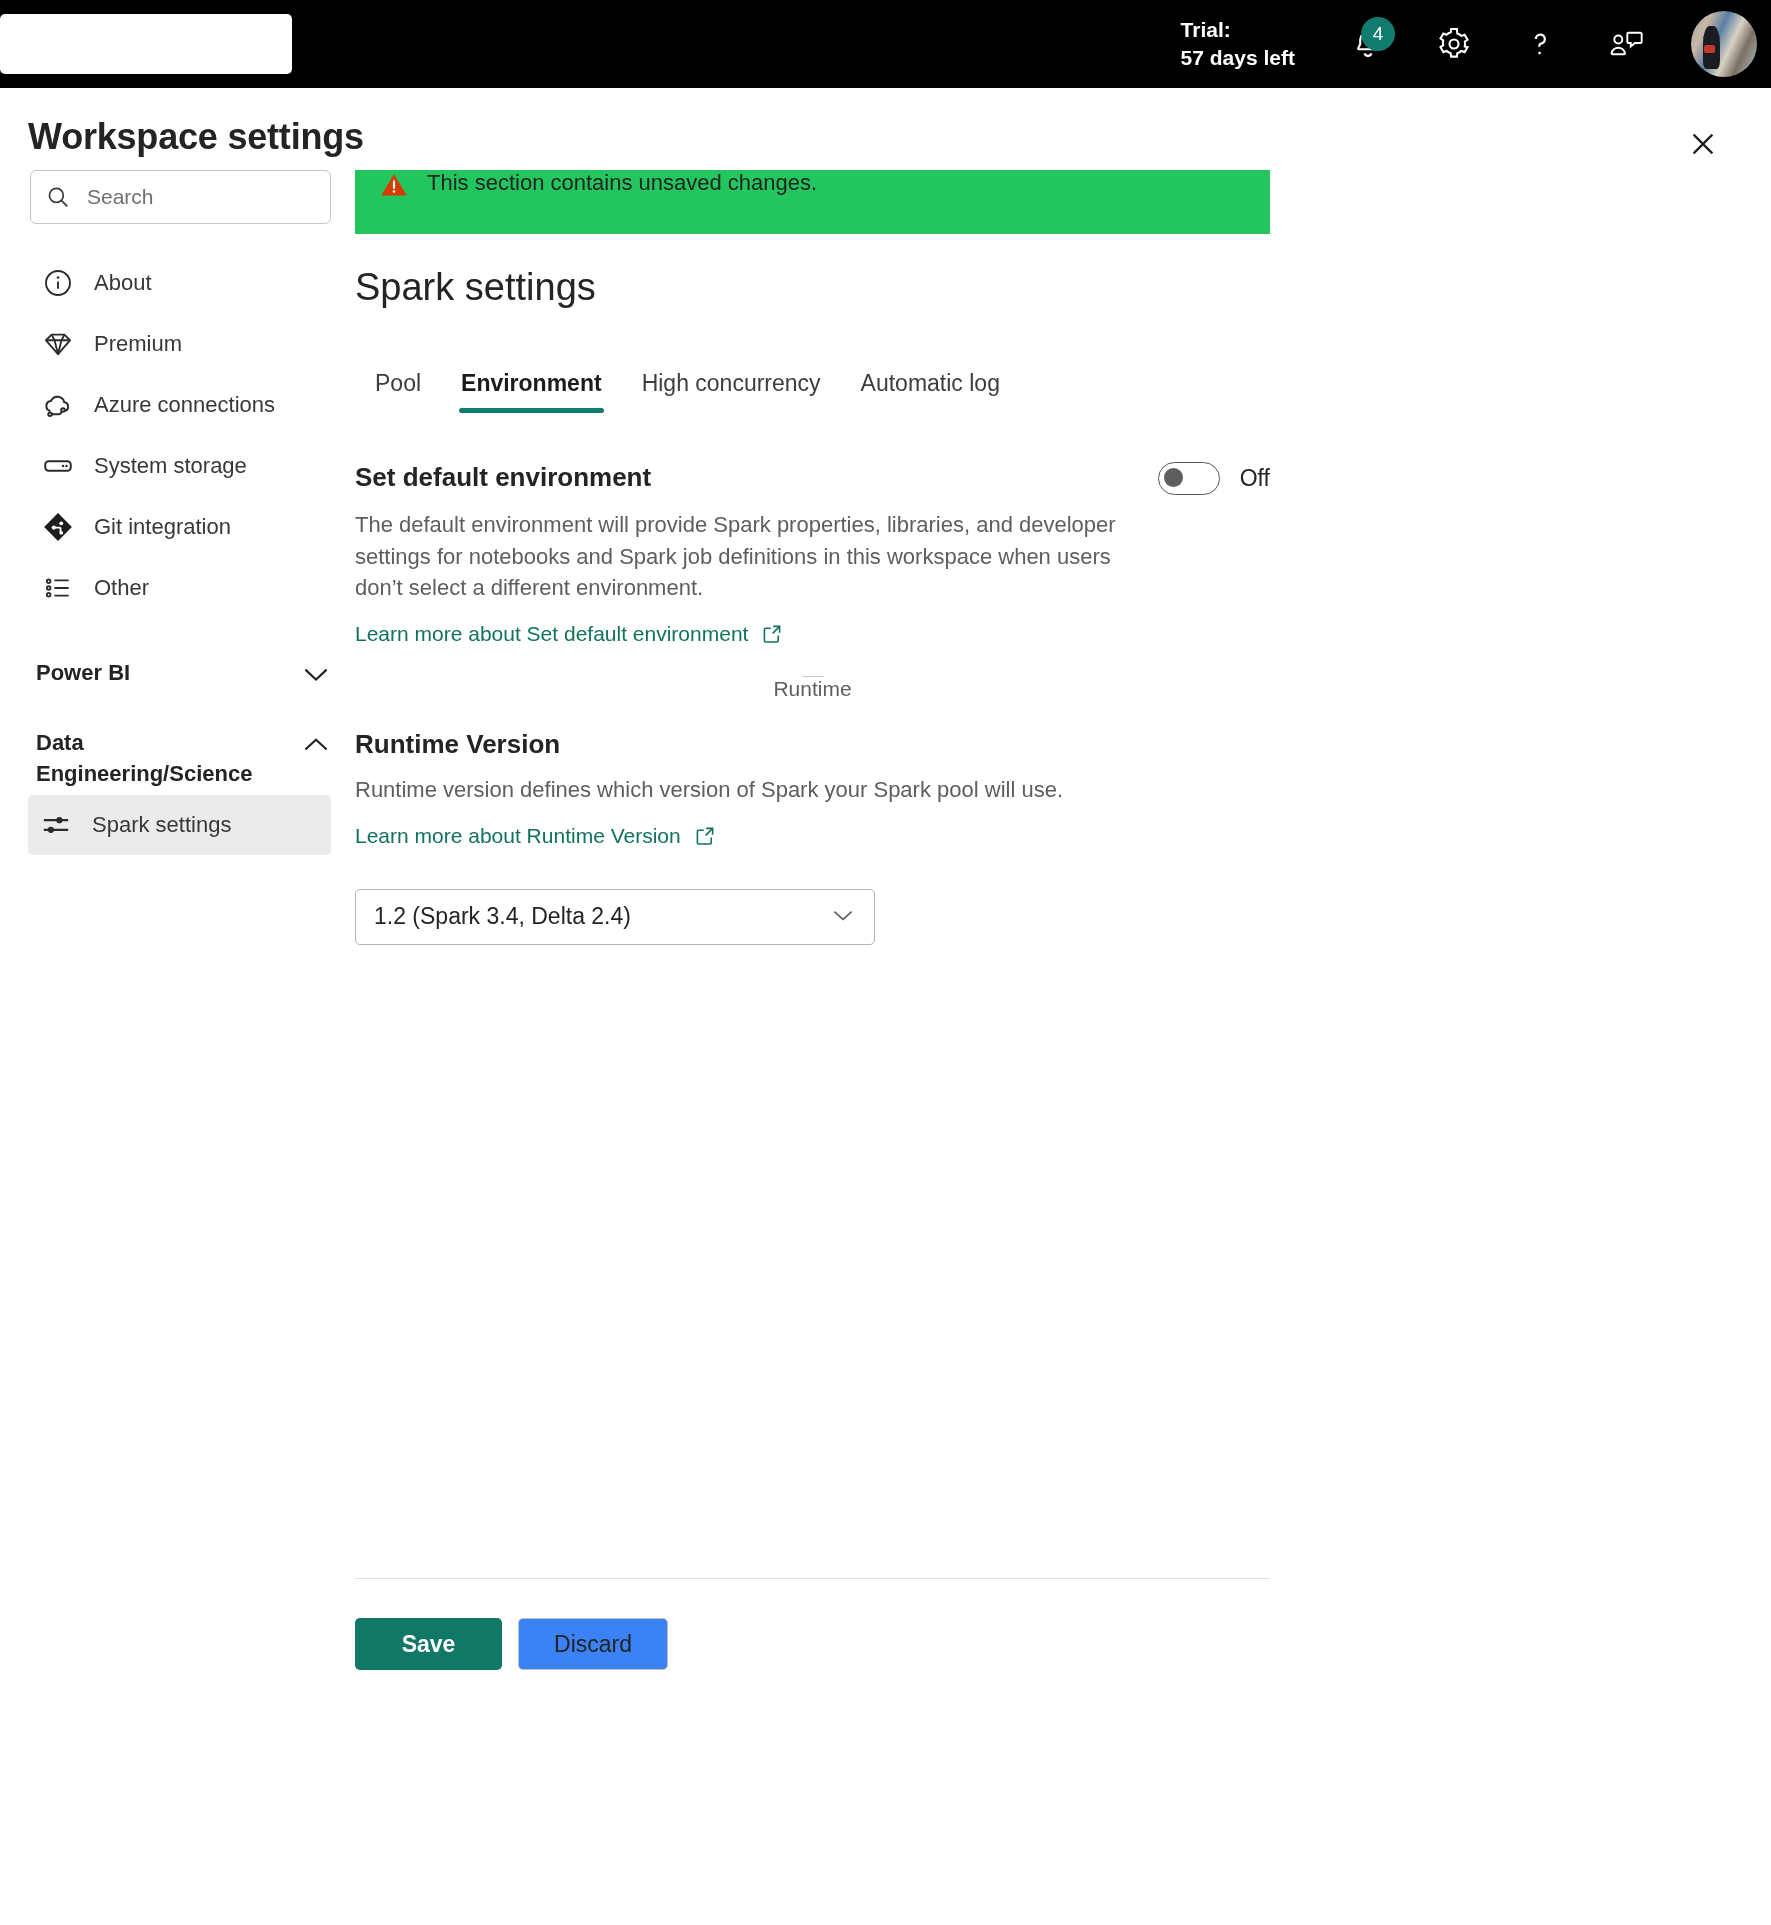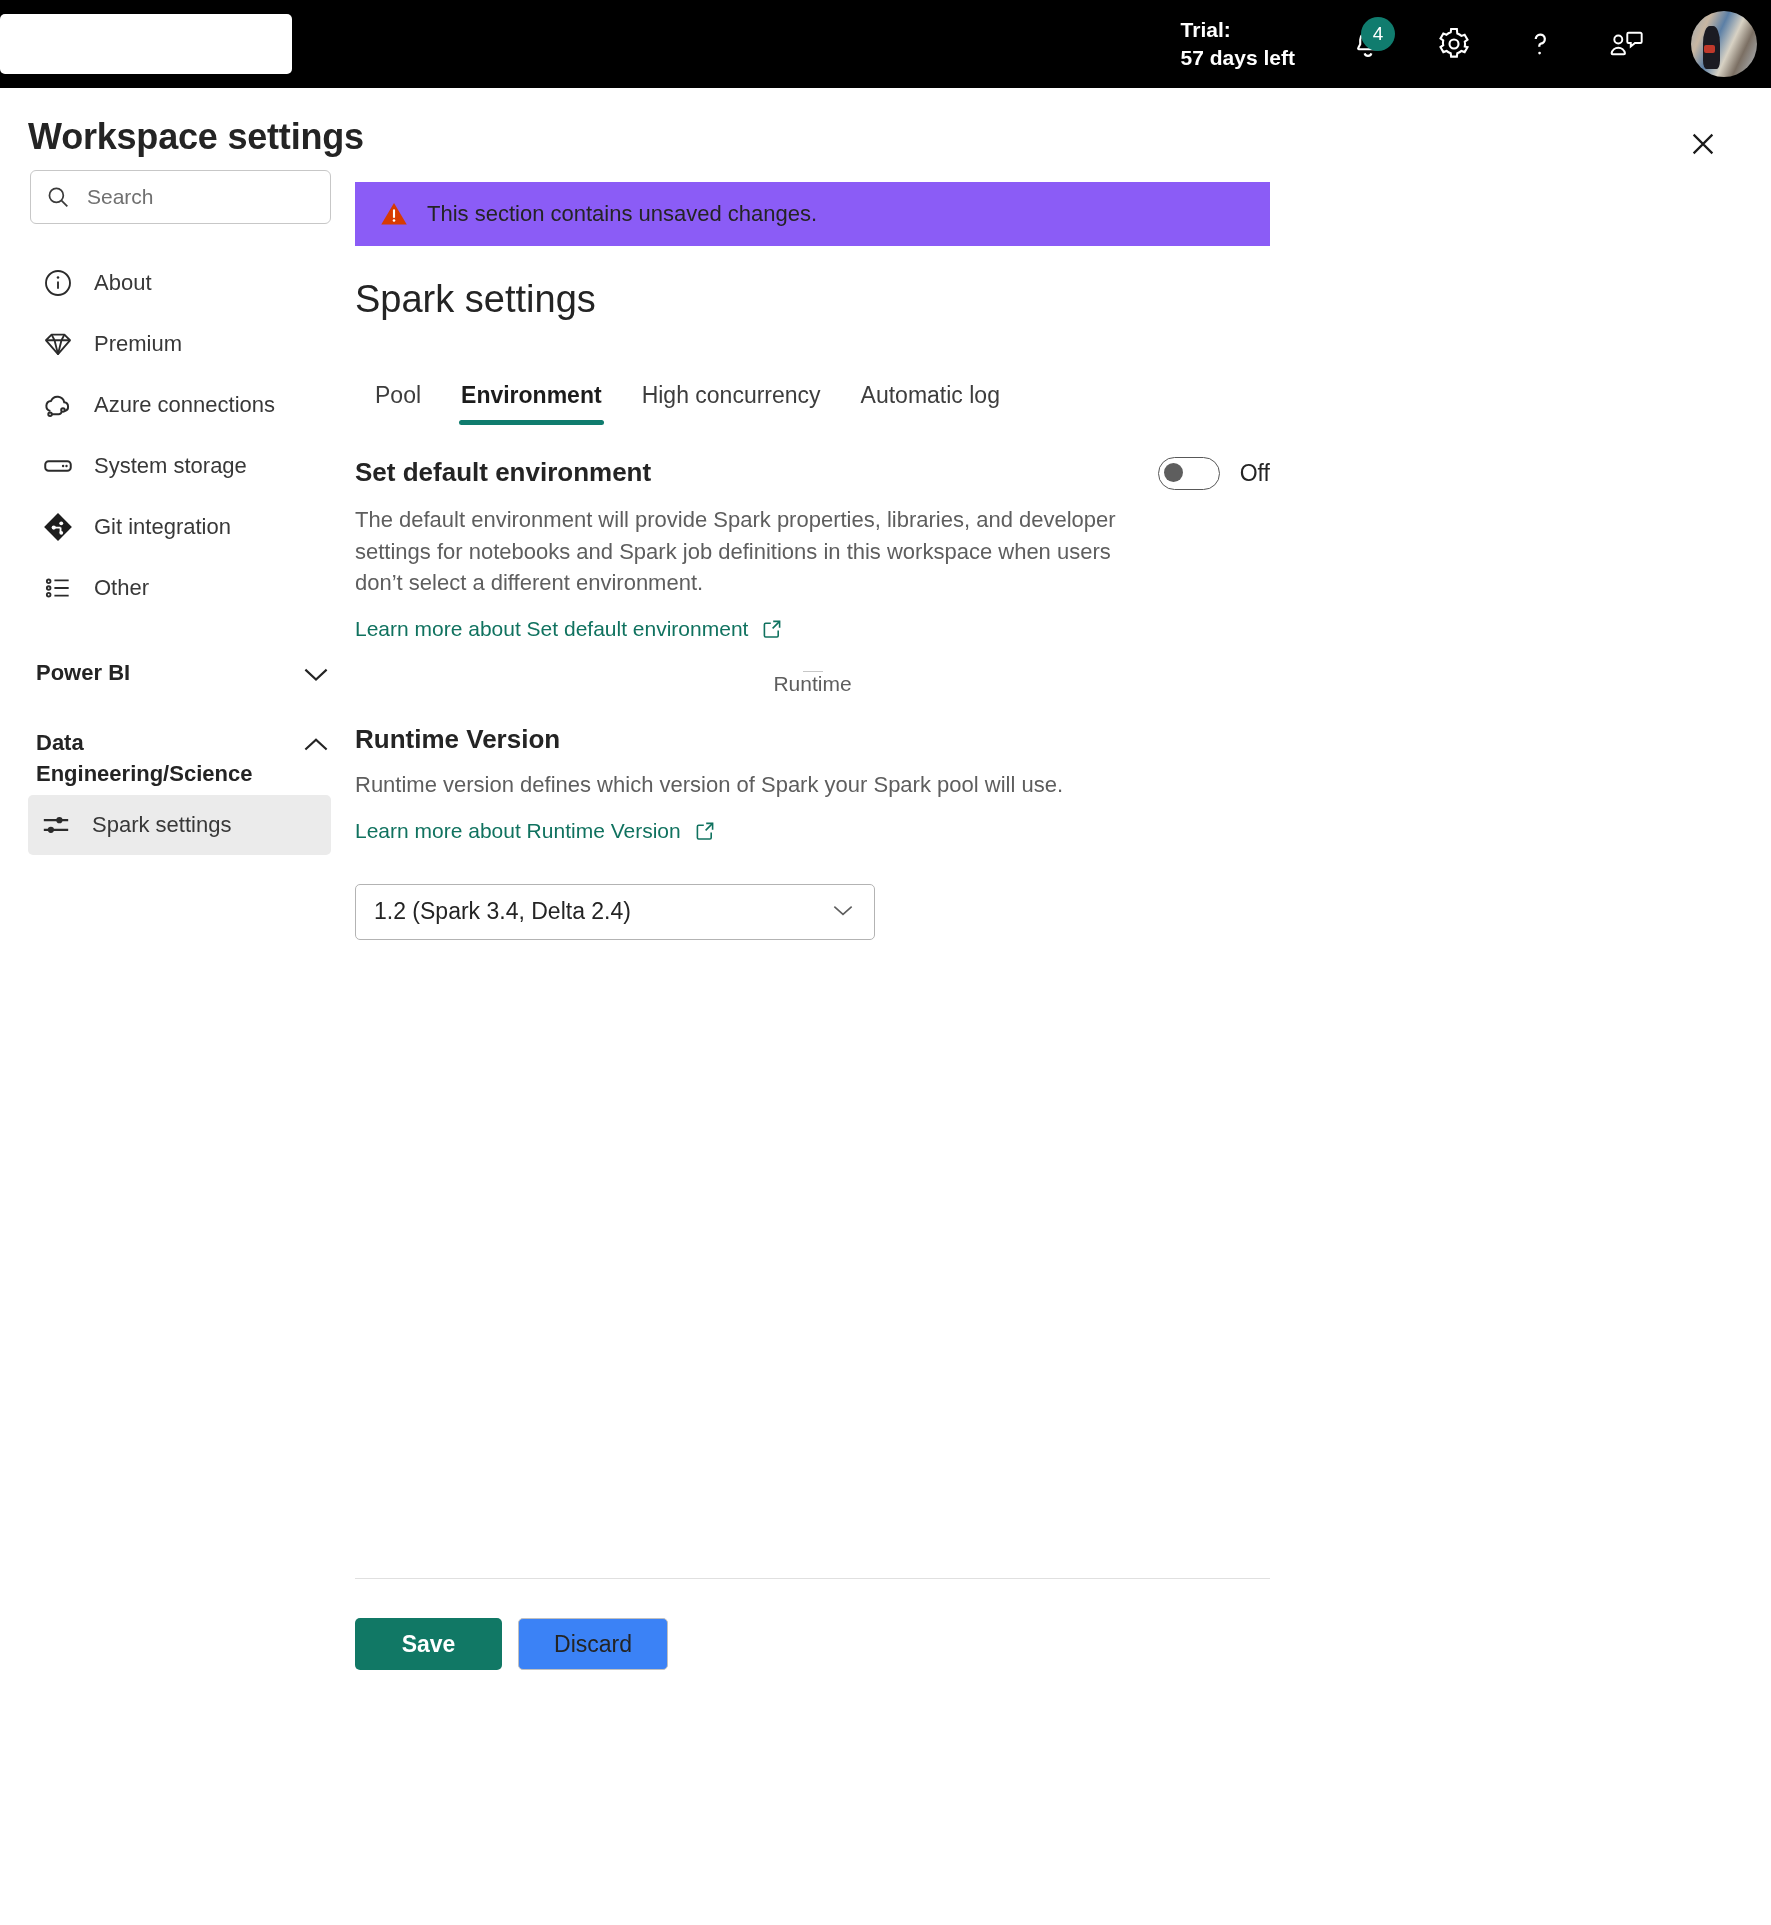--- a/index.html
+++ b/index.html
@@ -181,25 +181,24 @@
   }
 
   
   .content {
     position: absolute;
     left: 355px; top: 82px;
     width: 1416px;
   }
   .warn-banner {
     width: 915px;
-    background: #8b5cf6;
+    background: #22c55e;
     height: 64px;
-    display: flex; align-items: center;
+    display: flex; 
     padding-left: 24px;
-    margin-top: 12px;
   }
   .warn-banner .wtext {
     font-size: 22px; color: #242424;
     margin-left: 18px;
   }
   .section-h1 {
     font-size: 38px; font-weight: normal;
     color: #242424;
     margin: 32px 0 0 0;
   }
@@ -225,21 +224,21 @@
   .tab.active::after {
     content: "";
     position: absolute;
     left: 18px; right: 18px; bottom: 0;
     height: 5px; border-radius: 3px;
     background: #107c6e;
   }
 
   .setting-row {
     display: flex; align-items: flex-start; justify-content: space-between;
-    margin-top: 32px;
+    margin-top: 49px;
     width: 915px;
     gap: 25px;
   }
   .setting-title {
     font-size: 26px; font-weight: bold; color: #242424;
   }
   .toggle-wrap { display: flex; align-items: center; }
   .toggle {
     width: 62px; height: 33px;
     border: 1.8px solid #585858;

